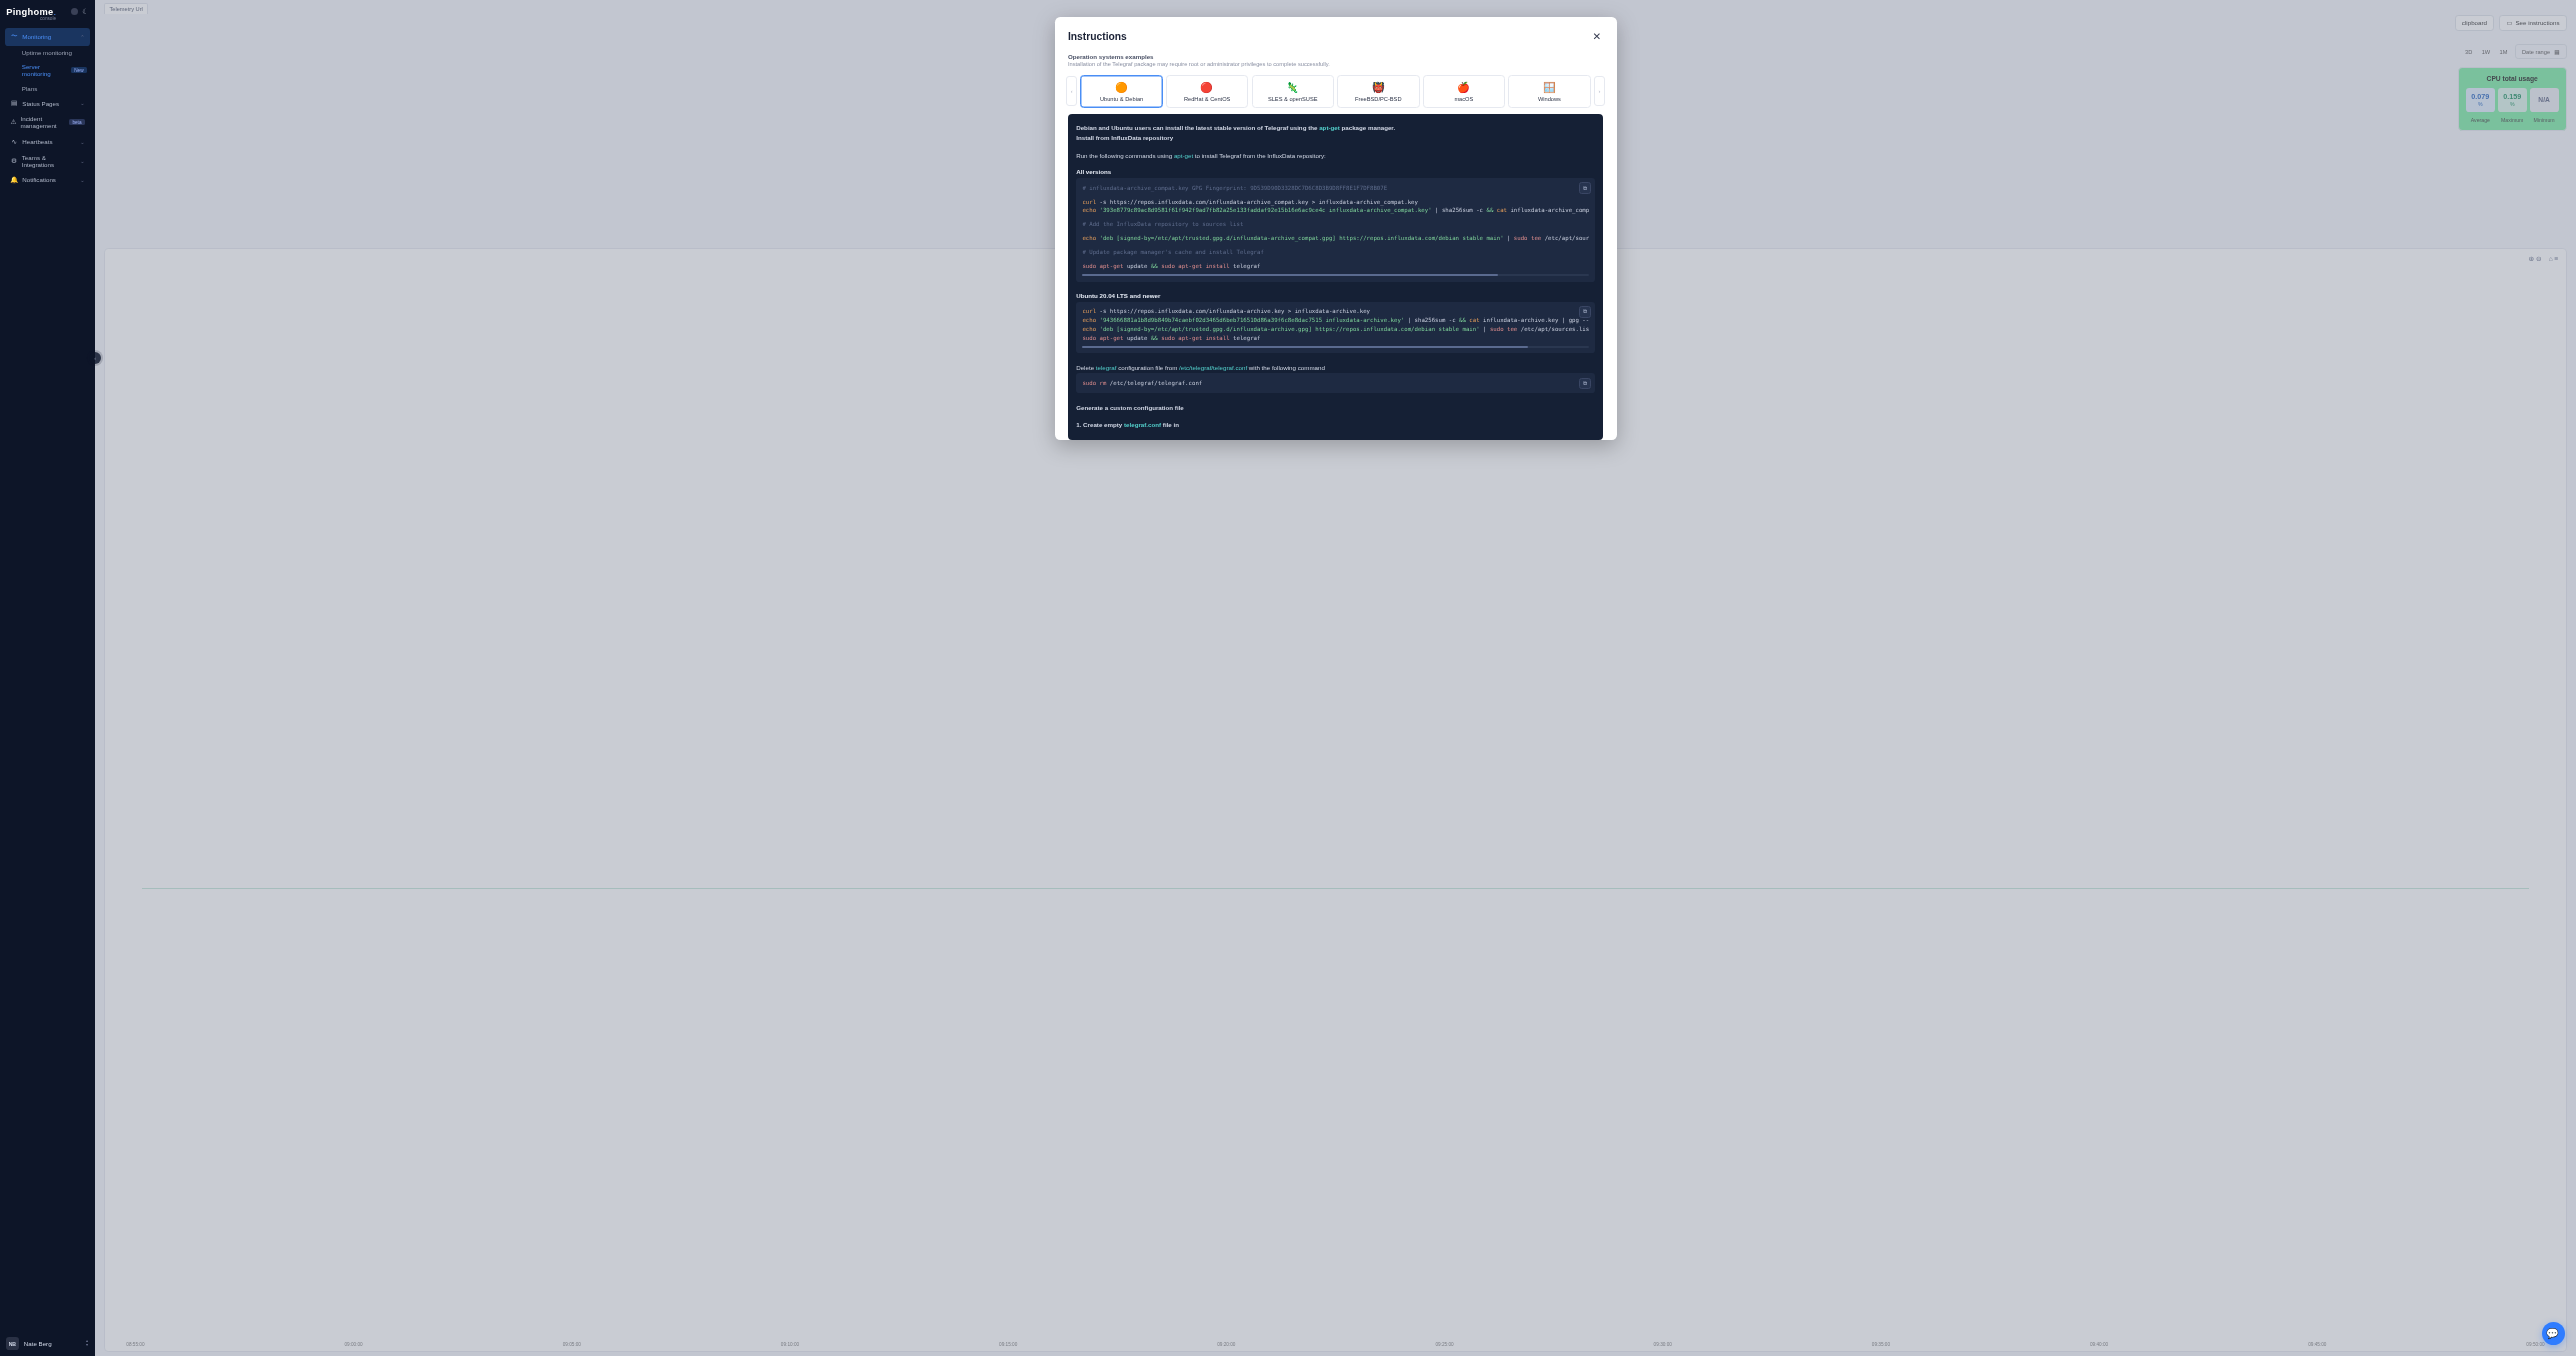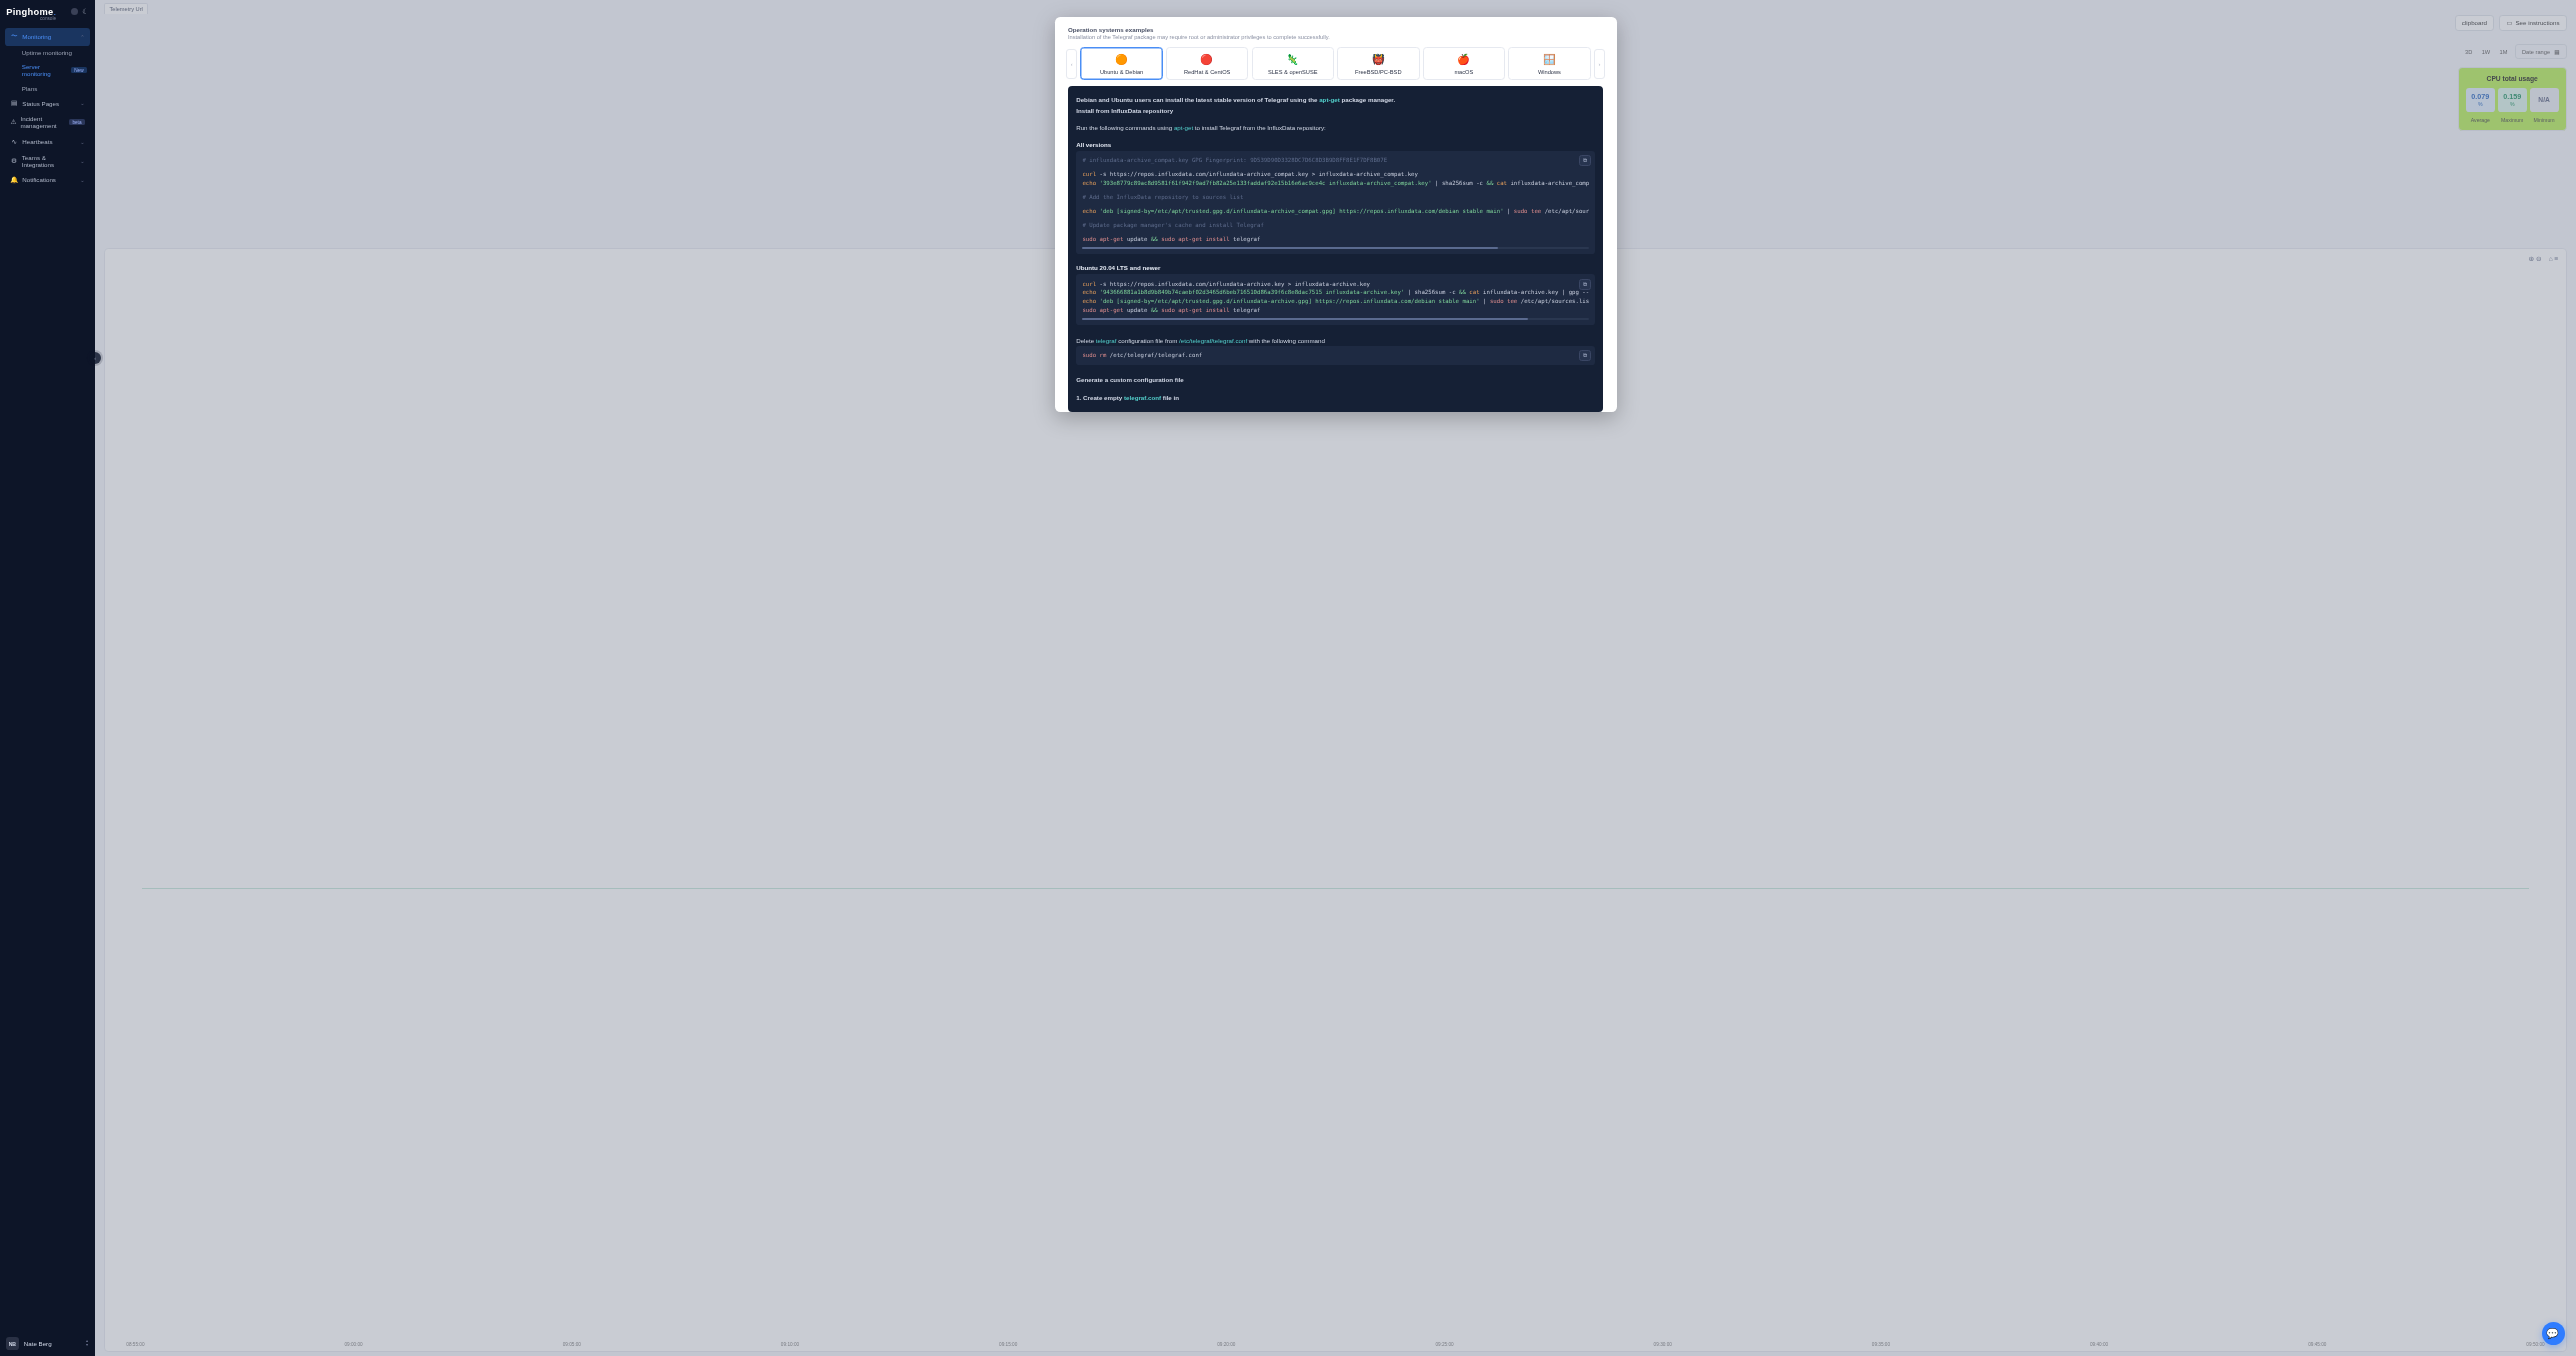--- a/index.html
+++ b/index.html
@@ -37,21 +37,21 @@
 .top-bar { padding:3.1px 9.3px 0; display:flex; }
 .telemetry-label { font-size:5.7px; color:#5a6275; padding:2.1px 4.1px; border:0.5px solid #e0e3eb; border-bottom:none; border-radius:2.1px 2.1px 0 0; background:#fff; }
 
 .controls { position:absolute; right:9.3px; top:14.5px; display:flex; gap:5.2px; }
 .btn { padding:3.6px 6.2px; border:0.5px solid #dfe3ea; border-radius:3.1px; background:#fff; font-size:6.2px; color:#444; display:flex; align-items:center; gap:3.1px; cursor:pointer; }
 
 .ts-row { position:absolute; right:9.3px; top:44px; display:flex; gap:5.2px; align-items:center; }
 .ts-item { font-size:5.7px; color:#666; padding:3.1px 2.1px; cursor:pointer; }
 .ts-item.range { border:0.5px solid #dfe3ea; border-radius:3.1px; padding:3.6px 6.2px; display:flex; gap:4.1px; }
 
-.card { position:absolute; right:9.3px; top:67px; width:109px; border:0.5px solid #e6e9f0; border-radius:4.1px; padding:7.2px; background:#bef264; }
+.card { position:absolute; right:9.3px; top:67px; width:109px; border:0.5px solid #e6e9f0; border-radius:4.1px; padding:7.2px; background:#86efac; }
 .card-title { font-size:6.7px; font-weight:600; color:#333; text-align:center; margin-bottom:6.2px; }
 .stat-row { display:flex; gap:3.1px; margin-bottom:5.2px; }
 .stat { flex:1; border-radius:3.1px; padding:4.1px 2.1px; text-align:center; }
 .stat.blue { background:#e2effc; color:#3570c6; }
 .stat.green { background:#def5ec; color:#2e9b6e; }
 .stat.gray { background:#eceef3; color:#6b7390; display:flex; align-items:center; justify-content:center; font-weight:700; }
 .stat-val { font-size:7.2px; font-weight:700; }
 .stat-unit { font-size:5.2px; }
 .label-row { display:flex; gap:3.1px; }
 .label-row span { flex:1; text-align:center; font-size:5.2px; color:#555; }
@@ -235,20 +235,24 @@
         <span>09:35:00</span>
         <span>09:40:00</span>
         <span>09:45:00</span>
         <span>09:50:00</span>
       </div>
   </div>
 </div>
 
 <div class="overlay">
   <div class="modal">
+    <div class="modal-hd">
+      <div class="modal-title">Instructions</div>
+      <div class="close-x">✕</div>
+    </div>
     <div class="modal-sub">
       <div class="sub-strong">Operation systems examples</div>
       <div class="sub-light">Installation of the Telegraf package may require root or administrator privileges to complete successfully.</div>
     </div>
 
     <div class="os-row">
       <div class="os-nav">‹</div>
       <div class="os-cards" id="oscards">
           <div class="os-card active">
             <div class="os-icon" style="color:#e95420">🟠</div>

